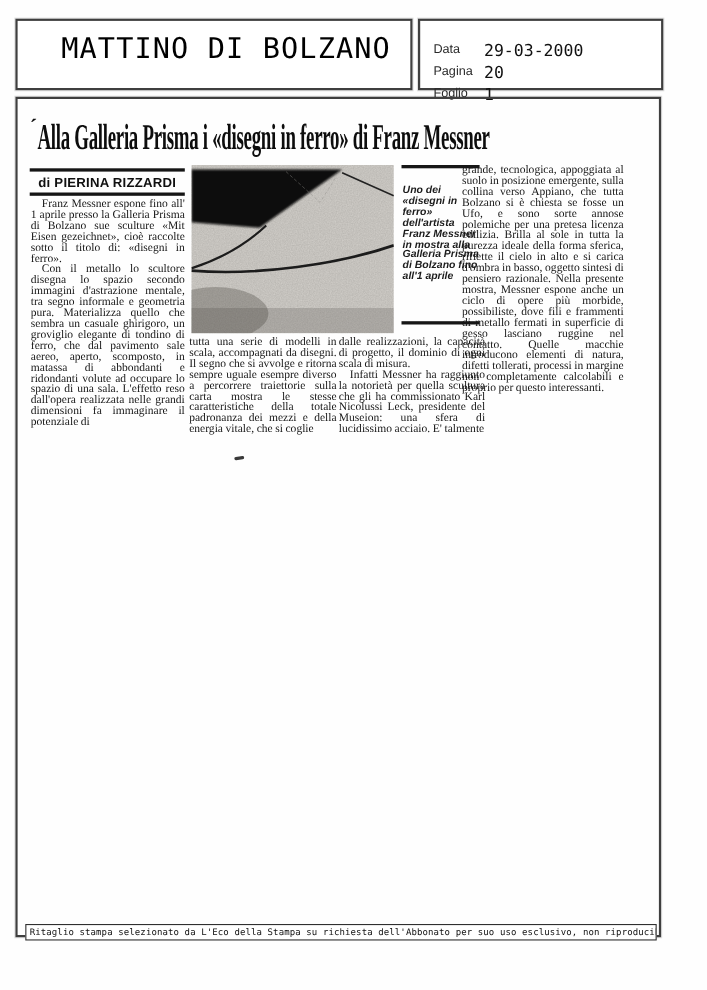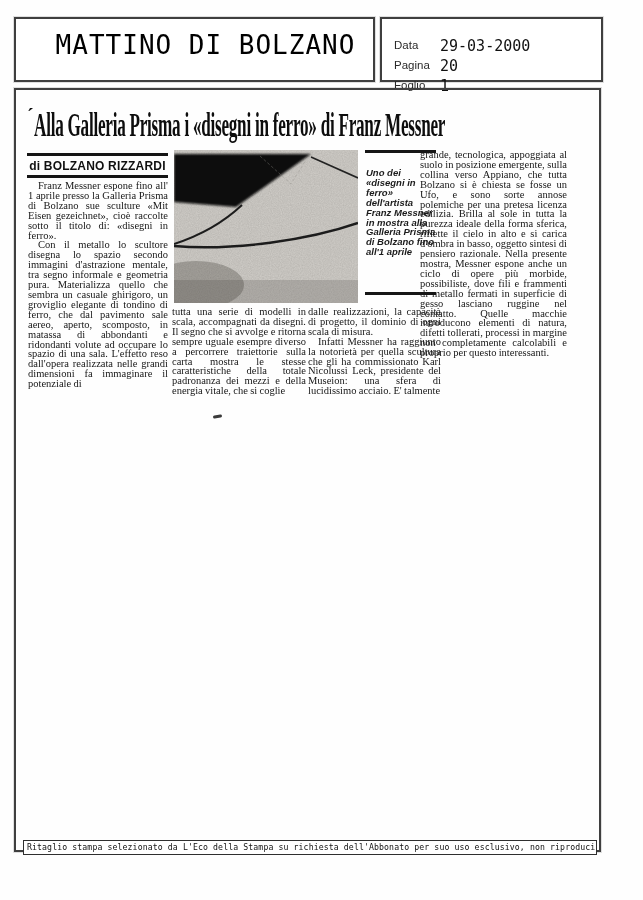--- a/index.html
+++ b/index.html
@@ -93,21 +93,21 @@
     </div>
   </div>
 
   <div class="box article-frame"></div>
 
   <div class="headline-wrap">
     <span class="accent-mark">´</span>
     <span class="headline">Alla Galleria Prisma i «disegni in ferro» di Franz Messner</span>
   </div>
 
-  <div class="byline-box">di BOLZANO RIZZARDI</div>
+  <div class="byline-box">di PIERINA RIZZARDI</div>
 
   <div class="body-col col1">
     <p class="indent">Franz Messner espone fino all' 1 aprile presso la Galleria Prisma di Bolzano sue sculture «Mit Eisen gezeichnet», cioè raccolte sotto il titolo di: «disegni in ferro».</p>
     <p class="indent">Con il metallo lo scultore disegna lo spazio secondo immagini d'astrazione mentale, tra segno informale e geometria pura. Materializza quello che sembra un casuale ghirigoro, un groviglio elegante di tondino di ferro, che dal pavimento sale aereo, aperto, scomposto, in matassa di abbondanti e ridondanti volute ad occupare lo spazio di una sala. L'effetto reso dall'opera realizzata nelle grandi dimensioni fa immaginare il potenziale di</p>
   </div>
 
   <div class="photo">
     <svg width="184" height="153" viewBox="0 0 184 153" xmlns="http://www.w3.org/2000/svg">
       <defs>
         <filter id="grain" x="0" y="0" width="100%" height="100%">

